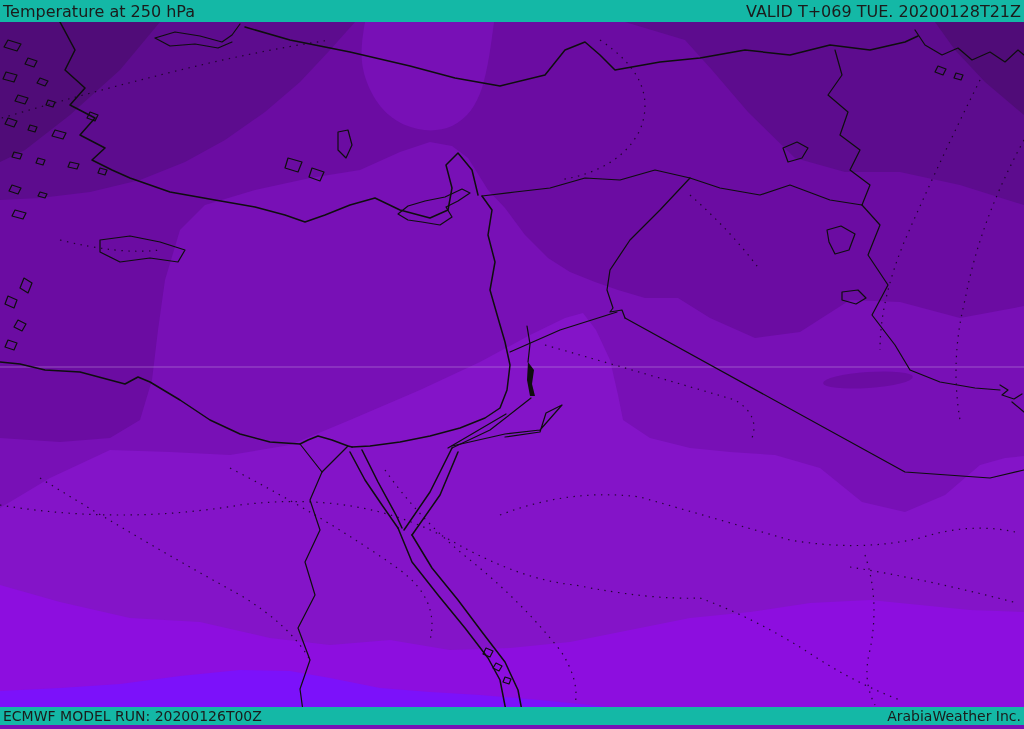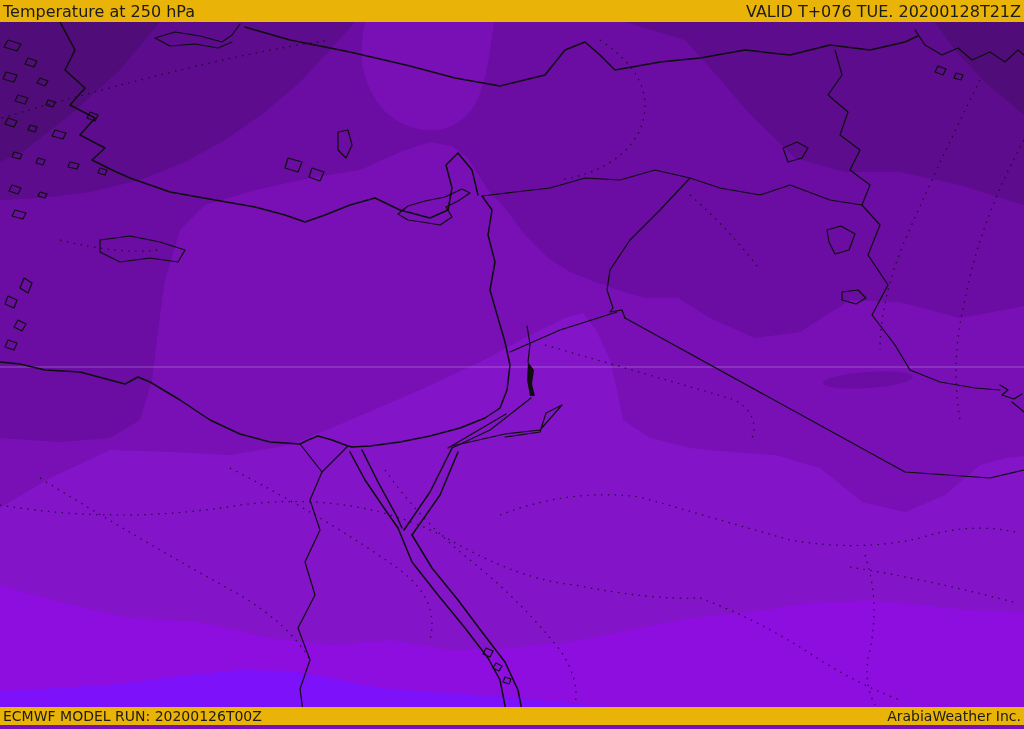--- a/index.html
+++ b/index.html
@@ -2,41 +2,41 @@
 <html><head>
 <meta charset="utf-8">
 <style>
   html,body{margin:0;padding:0;background:#bbb;}
   .screen{
     position:relative;width:1024px;height:729px;overflow:hidden;
     font-family:"DejaVu Sans","Liberation Sans",sans-serif;
     background:#7810b6;
   }
   .bar{
-    position:absolute;left:0;width:1024px;background:#eab308;color:#1b1b1b;
+    position:absolute;left:0;width:1024px;background:#14b8a6;color:#1b1b1b;
     display:flex;justify-content:space-between;align-items:center;
     box-sizing:border-box;padding:0 3px;white-space:nowrap;
   }
   .bar.top{top:0;height:22px;font-size:16px;}
   .bar.bottom{bottom:4px;height:18px;font-size:14px;}
   .mapwrap{position:absolute;top:22px;left:0;width:1024px;height:689px;}
   svg{display:block;width:1024px;height:689px;}
   .co{fill:none;stroke:#0e0e0e;stroke-width:1.5;stroke-linejoin:round;stroke-linecap:round;}
   .co2{fill:none;stroke:#0e0e0e;stroke-width:1.2;stroke-linejoin:round;stroke-linecap:round;}
   .dot{fill:none;stroke:#15021c;stroke-width:1.2;stroke-dasharray:1.4 5.5;opacity:.85;}
   .grat{stroke:#c9a6e0;stroke-width:1;opacity:.45;}
 </style>
 </head>
 <body>
 
 <div class="screen">
 
   <div class="bar top">
     <span>Temperature at 250 hPa</span>
-    <span>VALID T+076 TUE. 20200128T21Z</span>
+    <span>VALID T+069 TUE. 20200128T21Z</span>
   </div>
 
   <div class="mapwrap">
     <svg viewBox="0 22 1024 689" preserveAspectRatio="none">
 
       <g>
         <rect x="0" y="22" width="1024" height="689" fill="#7810b6"></rect>
 
         <path d="M0,22 H1024 V306 L960,318 L900,302 L850,300 L800,332 L755,338 L710,318 L678,298 L645,298 L618,290 L595,282 L570,272 L548,258 L525,235 L505,208 L488,190 L468,158 L452,146 L430,142 L400,152 L360,170 L310,178 L255,190 L205,205 L180,230 L165,280 L158,330 L152,380 L140,420 L110,438 L60,442 L0,438 Z" fill="#6b0ca2"></path>
 

